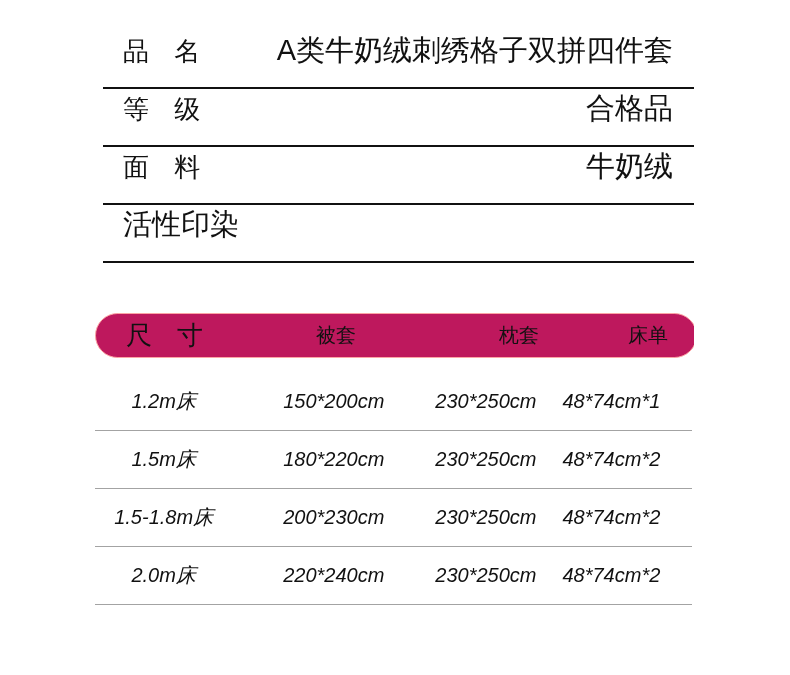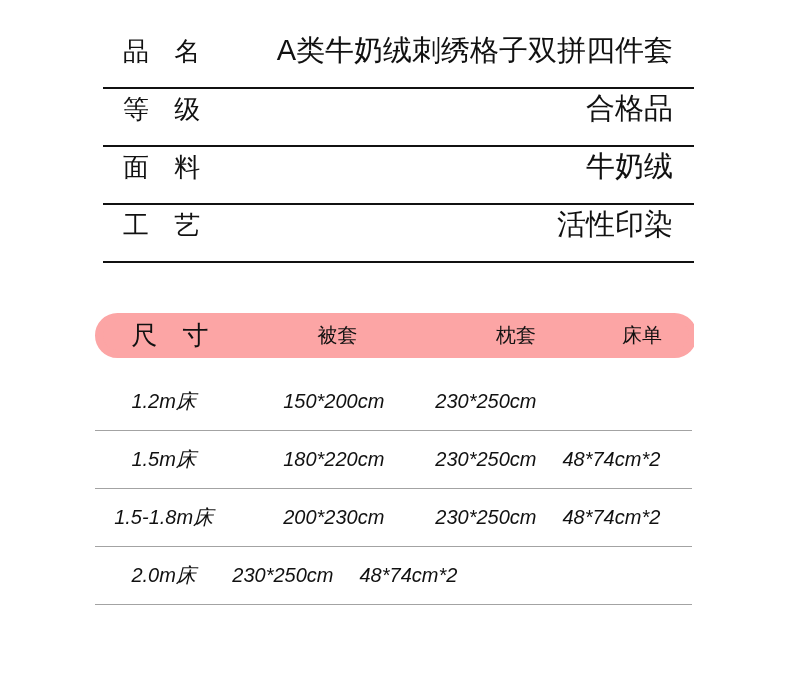--- a/index.html
+++ b/index.html
@@ -45,26 +45,26 @@
   
   .size-table {
     position: absolute;
     left: 95px;
     top: 313px;
     width: 602px;
   }
   .pill-header {
     box-sizing: border-box;
     height: 45px;
-    border: 8px solid #fca5a5;
+    border: 1px solid #fca5a5;
     border-radius: 23px;
     display: flex;
     align-items: center;
     margin-bottom: 15px;
-    background: #fca5a5;
+    background: #be185d;
   }
   .size-row {
     box-sizing: border-box;
     width: 597px;
     height: 58px;
     display: flex;
     align-items: center;
     border-bottom: 1.5px solid #a3a3a3;
     font-style: italic;
   }
@@ -99,54 +99,55 @@
     </div>
     <div class="spec-row">
       <span class="spec-label">等 级</span>
       <span class="spec-value">合格品</span>
     </div>
     <div class="spec-row">
       <span class="spec-label">面 料</span>
       <span class="spec-value">牛奶绒</span>
     </div>
     <div class="spec-row">
-      <span class="spec-label">工 艺</span>
       <span class="spec-value">活性印染</span>
     </div>
   </div>
 
   <div class="size-table">
 
     <div class="pill-header">
       <span class="col col-1">尺 寸</span>
       <span class="col col-2">被套</span>
       <span class="col col-4">枕套</span>
       <span class="col col-3">床单</span>
     </div>
 
     <div class="size-row">
       <span class="col col-1">1.2m床</span>
       <span class="col col-2">150*200cm</span>
       <span class="col col-3">230*250cm</span>
+      <span class="col col-4">48*74cm*1</span>
     </div>
 
     <div class="size-row">
       <span class="col col-1">1.5m床</span>
       <span class="col col-2">180*220cm</span>
       <span class="col col-3">230*250cm</span>
       <span class="col col-4">48*74cm*2</span>
     </div>
 
     <div class="size-row">
       <span class="col col-1">1.5-1.8m床</span>
       <span class="col col-2">200*230cm</span>
       <span class="col col-3">230*250cm</span>
       <span class="col col-4">48*74cm*2</span>
     </div>
 
     <div class="size-row">
       <span class="col col-1">2.0m床</span>
+      <span class="col col-2">220*240cm</span>
       <span class="col col-3">230*250cm</span>
       <span class="col col-4">48*74cm*2</span>
     </div>
 
   </div>
 </div>
 
 </body></html>

